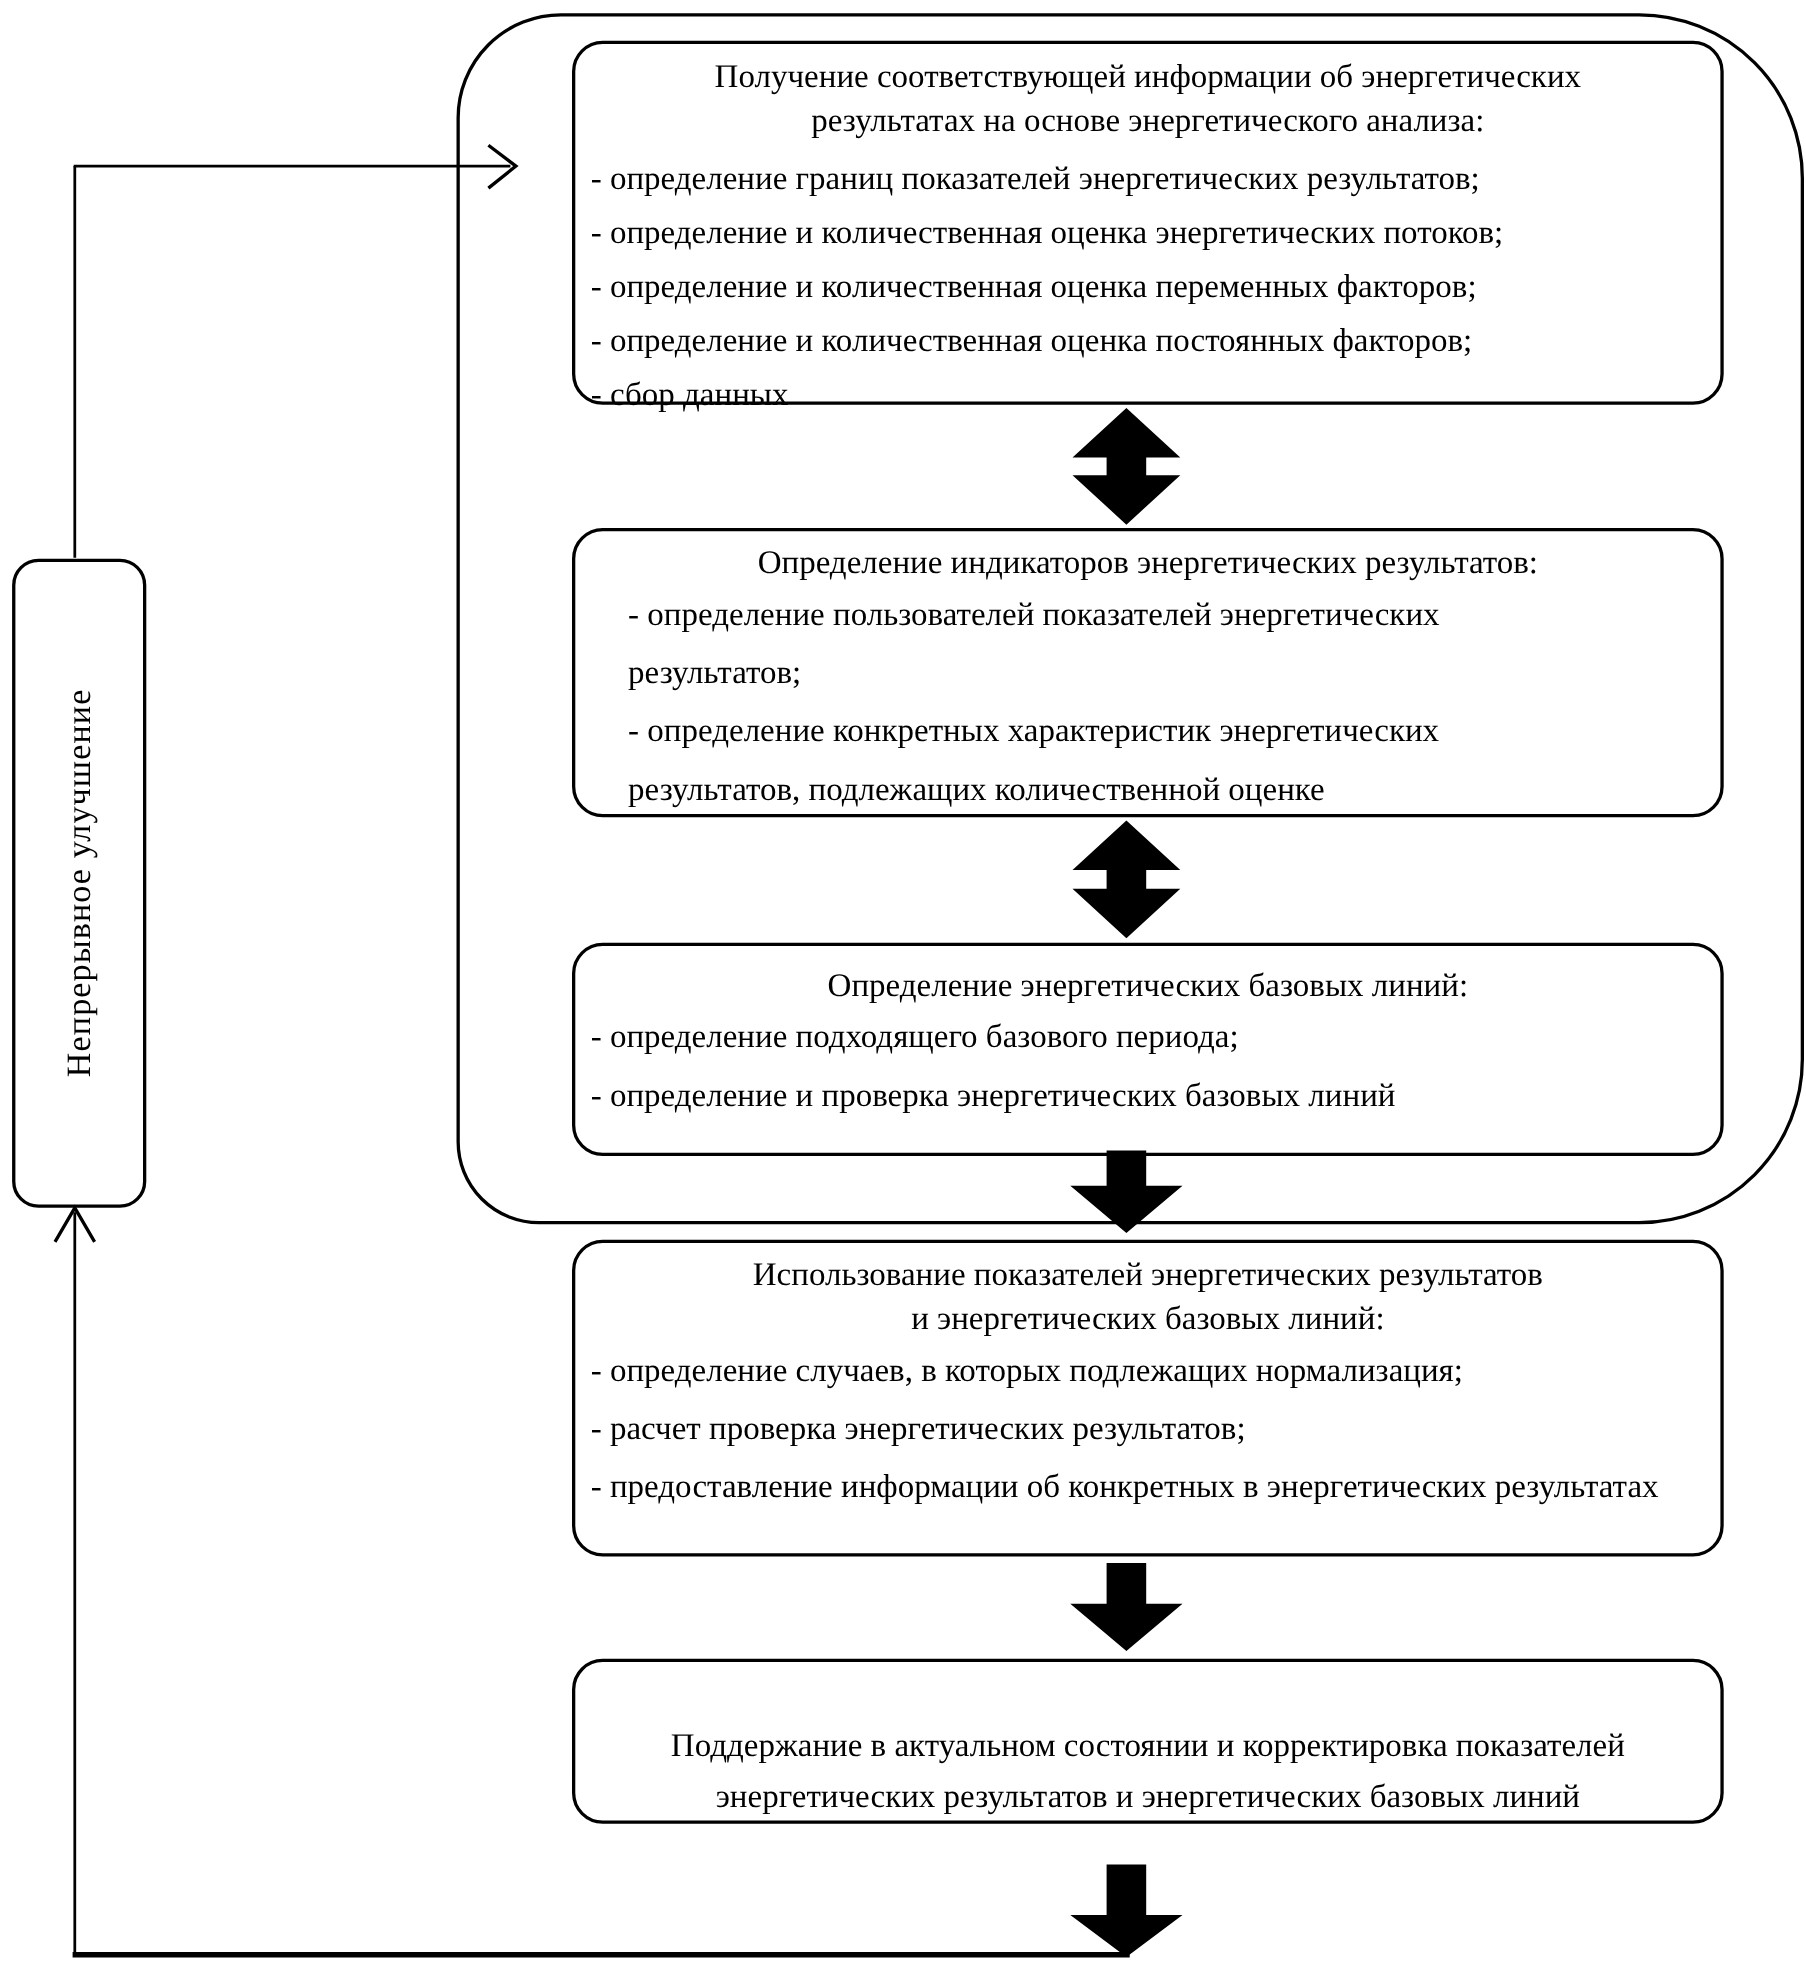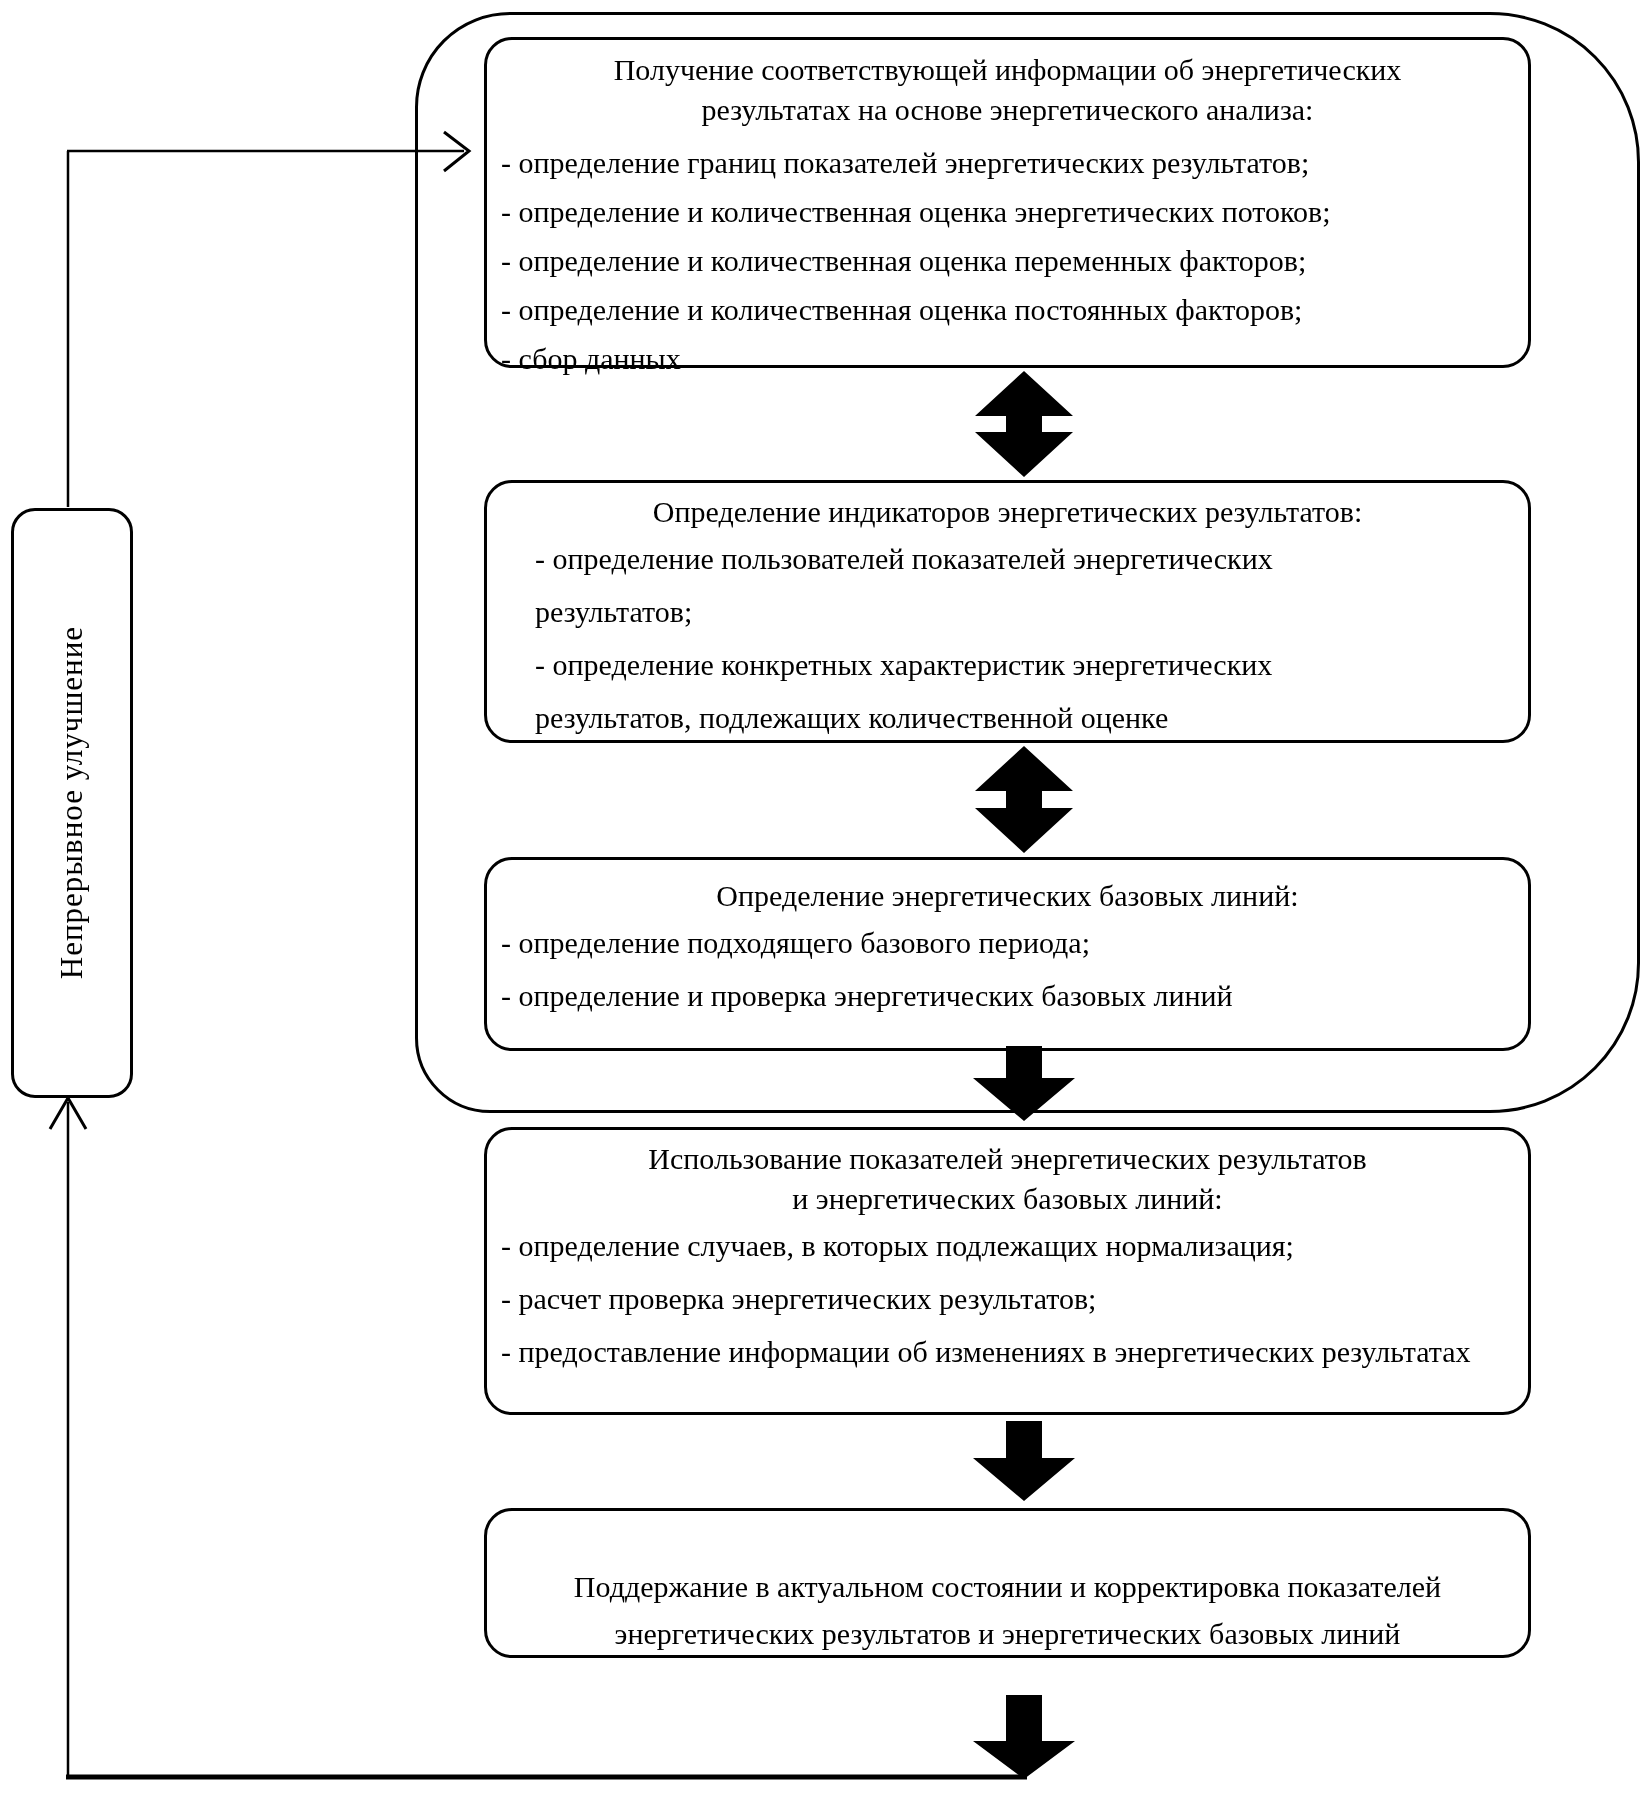--- a/index.html
+++ b/index.html
@@ -26,21 +26,21 @@
     display:flex;align-items:center;justify-content:center;
   }
   #side-box .vtext{
     writing-mode:vertical-rl;
     transform:rotate(180deg);
     font-size:31px;
     letter-spacing:1px;
     white-space:nowrap;
   }
   .flow-box{
-    position:absolute;left:484px;width:1047px;
+    position:absolute;left:520px;width:1047px;
     border:3px solid #000;border-radius:28px;
     background:#fff;
     box-sizing:border-box;
     font-size:30px;
   }
   .box-title{
     text-align:center;
     line-height:40px;
     padding-top:9px;
   }
@@ -98,21 +98,21 @@
         <div>- определение подходящего базового периода;</div>
         <div>- определение и проверка энергетических базовых линий</div>
       </div>
   </div>
 
   <div class="flow-box" id="box4">
     <div class="box-title">Использование показателей энергетических результатов<br>и энергетических базовых линий:</div>
     <div class="box-items">
         <div>- определение случаев, в которых подлежащих нормализация;</div>
         <div>- расчет проверка энергетических результатов;</div>
-        <div>- предоставление информации об изменениях в энергетических результатах</div>
+        <div>- предоставление информации об конкретных в энергетических результатах</div>
       </div>
   </div>
 
   <div class="flow-box" id="box5">
     <div class="box-title">Поддержание в актуальном состоянии и корректировка показателей<br>энергетических результатов и энергетических базовых линий</div>
   </div>
 
   <svg id="wires" viewBox="0 0 1642 1794" xmlns="http://www.w3.org/2000/svg">
 
     <line x1="68" y1="151" x2="68" y2="507" stroke="#000" stroke-width="2.5"></line>

